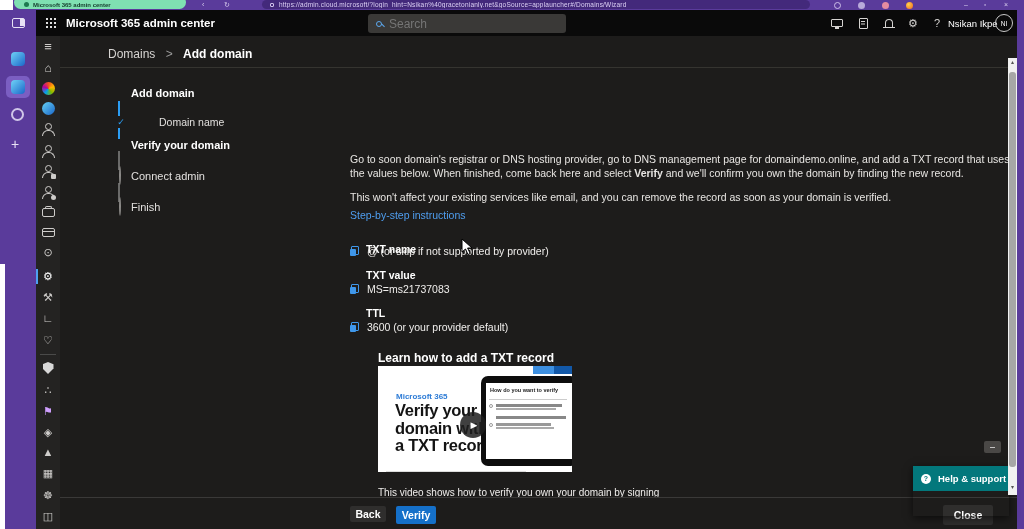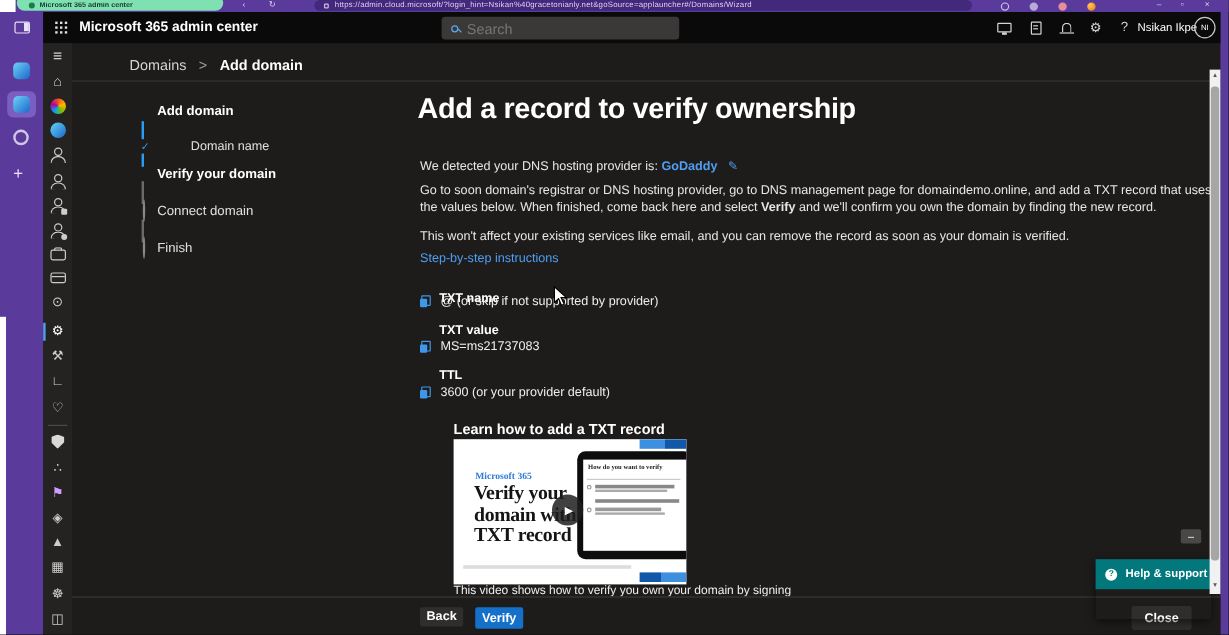--- a/index.html
+++ b/index.html
@@ -111,21 +111,21 @@
   .steplink{ position:absolute; top:134px; left:2px; font-size:10.5px; color:#4f9ef0; }
   .rec-label{ position:absolute; left:18px; font-size:10.5px; font-weight:bold; color:#fff; }
   .rec-row{ position:absolute; left:2px; display:flex; align-items:center; }
   .copy{ width:9px; height:10px; position:relative; margin-right:8px; }
   .copy::before{ content:''; position:absolute; right:0; top:0; width:6px; height:7px; border:1.2px solid #3f97ea; border-radius:1px; }
   .copy::after{ content:''; position:absolute; left:0; bottom:0; width:6px; height:7px; background:#3f97ea; border-radius:1px; }
   .rec-val{ font-size:10.5px; color:#f0eeec; }
 
   
   .vid-head{ position:absolute; top:276px; left:30px; font-size:12px; font-weight:bold; color:#fff; }
-  #vcard{ position:absolute; top:291px; left:30px; width:194px; height:121px; background:#ffffff; overflow:hidden;font-family:Liberation Serif, serif; }
+  #vcard{ position:absolute; top:291px; left:30px; width:194px; height:106px; background:#ffffff; overflow:hidden; }
   .vbrand{ position:absolute; left:18px; top:26px; font-size:8px; font-weight:bold; color:#2e7cd6; }
   .vtitle{ position:absolute; left:17px; top:36px; width:104px; font-size:16.5px; font-weight:bold; color:#141414; line-height:17.5px; letter-spacing:-0.3px; }
   .vplay{ position:absolute; left:82px; top:46px; width:26px; height:26px; border-radius:50%; background:rgba(30,30,30,.85);
     display:flex; align-items:center; justify-content:center; color:#fff; font-size:9px; padding-left:2px; }
   .tablet{ position:absolute; left:103px; top:10px; width:96px; height:90px; background:#0d0d0d; border-radius:7px; }
   .tscreen{ position:absolute; left:5px; top:7px; width:86px; height:76px; background:#fff; }
   .tscreen .th{ position:absolute; left:4px; top:4px; font-size:5.5px; font-weight:bold; color:#222; white-space:nowrap; }
   .tbar{ position:absolute; background:#9a9a9a; }
   .tradio{ position:absolute; width:4px; height:4px; border:1px solid #999; border-radius:50%; }
   .bluebar{ position:absolute; left:155px; width:39px; height:8px; }
@@ -271,36 +271,30 @@
     <div class="step" style="top:29px;">
       <span class="ind chk">✓</span>
       <span class="slabel" style="font-size:10.5px;padding-left:28px;">Domain name</span>
     </div>
     <div class="step" style="top:52px;">
       <span class="ind"><span class="dot-sm"></span></span>
       <span class="slabel b">Verify your domain</span>
     </div>
     <div class="step" style="top:83px;">
       <span class="ind"><span class="ring"></span></span>
-      <span class="slabel">Connect domain</span>
+      <span class="slabel">Connect admin</span>
     </div>
     <div class="step" style="top:114px;">
       <span class="ind"><span class="ring"></span></span>
       <span class="slabel">Finish</span>
     </div>
   </div>
 
   <div id="main" class="abs">
-    <h1>Add a record to verify ownership</h1>
-
-    <div class="provider">
-      <span>We detected your DNS hosting provider is:</span>
-      <span class="lnk">GoDaddy</span>
-      <span class="pencil">✎</span>
-    </div>
+
 
     <div class="para p1"><span>Go to soon domain's registrar or DNS hosting provider, go to DNS management page for domaindemo.online, and add a TXT record that uses the values below. When finished, come back here and select </span><b>Verify</b><span> and we'll confirm you own the domain by finding the new record.</span></div>
     <div class="para p2">This won't affect your existing services like email, and you can remove the record as soon as your domain is verified.</div>
     <div class="steplink">Step-by-step instructions</div>
 
     <div class="rec-label" style="top:168px;">TXT name</div>
     <div class="rec-row" style="top:170px;">
       <span class="copy"></span>
       <span class="rec-val">@ (or skip if not supported by provider)</span>
     </div>

